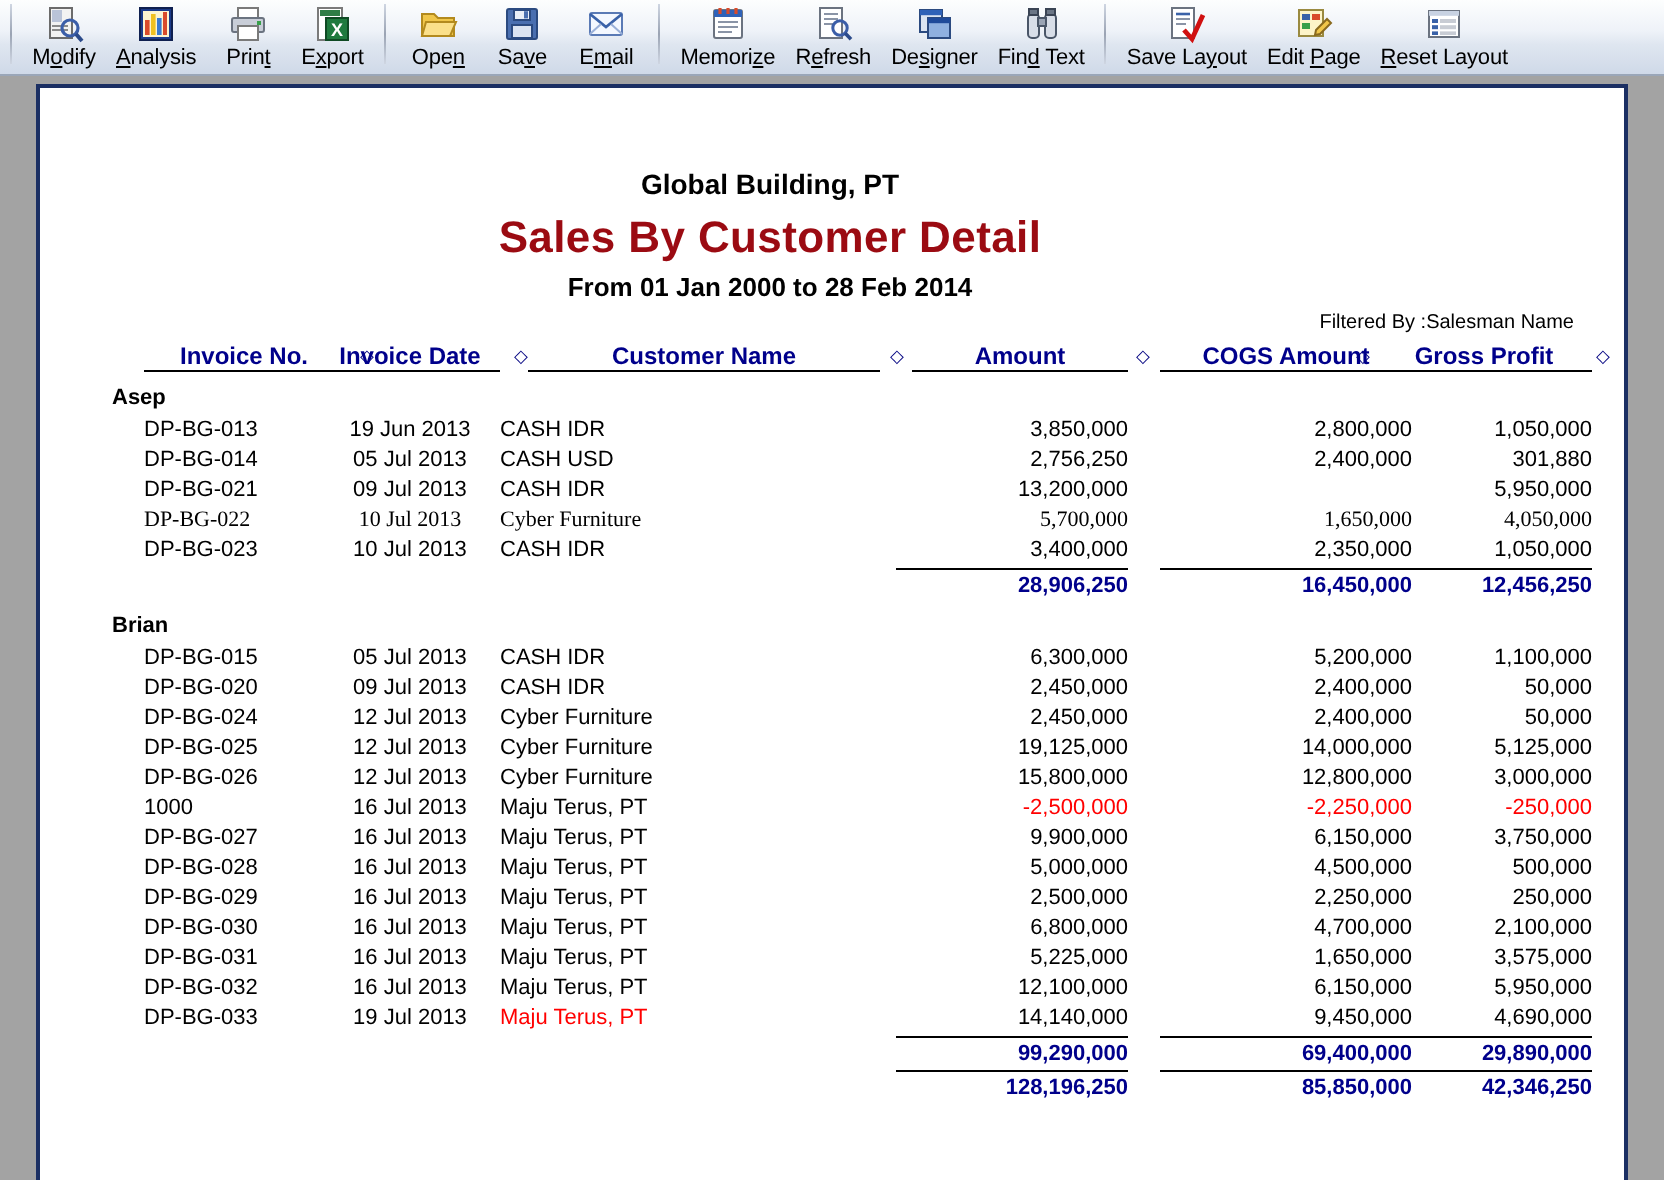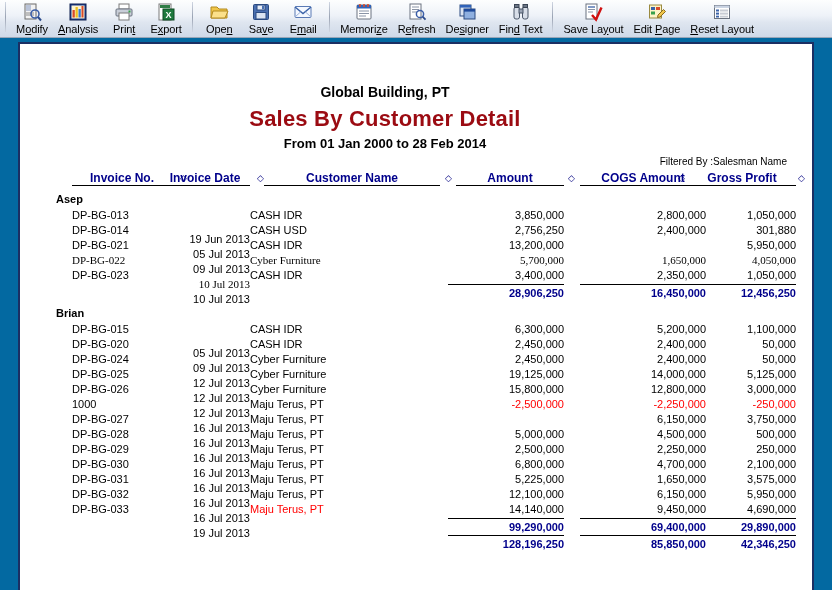--- a/index.html
+++ b/index.html
@@ -36,21 +36,21 @@
   .tb-lbl {
     font-size: 11px; color: #000; white-space: nowrap; line-height: 13px;
     letter-spacing: -0.1px;
   }
   .tb-lbl u { text-decoration: underline; }
 
   
   #workspace {
     position: absolute; left: 0; top: 38px;
     width: 832px; height: 552px;
-    background: #0369a1;
+    background: #a3a3a3;
   }
   #page {
     position: absolute; left: 18px; top: 4px;
     width: 796px; height: 548px;
     background: #ffffff;
     border: 2px solid #1b2f63;
     border-bottom: none;
     overflow: hidden;
   }
   #report { position: relative; width: 792px; height: 544px; }
@@ -100,21 +100,21 @@
     font-size: 11px; font-weight: bold; color: #000;
     white-space: nowrap;
   }
   .row { position: absolute; left: 0; width: 792px; height: 15px; }
   .cell {
     position: absolute; top: 0; height: 15px;
     font-size: 11px; color: #000;
     white-space: nowrap; line-height: 15px;
   }
   .c-inv  { left: 52px;  width: 100px; text-align: left; }
-  .c-date { left: 140px; width: 90px;  text-align: right; margin-top: 24px; }
+  .c-date { left: 140px; width: 90px;  text-align: center; }
   .c-cust { left: 230px; width: 190px; text-align: left; }
   .c-amt  { left: 410px; width: 134px; text-align: right; }
   .c-cogs { left: 552px; width: 134px; text-align: right; }
   .c-gp   { left: 676px; width: 100px; text-align: right; }
   .neg { color: #ff0000; }
 
   
   .tot-row { position: absolute; left: 0; width: 792px; height: 16px; }
   .tot {
     position: absolute; top: 0; height: 16px;
@@ -407,20 +407,21 @@
             <div class="cell c-date">16 Jul 2013</div>
             <div class="cell c-cust">Maju Terus, PT</div>
             <div class="cell c-amt neg">-2,500,000</div>
             <div class="cell c-cogs neg">-2,250,000</div>
             <div class="cell c-gp neg">-250,000</div>
           </div>
           <div class="row" style="top: 368px;">
             <div class="cell c-inv">DP-BG-027</div>
             <div class="cell c-date">16 Jul 2013</div>
             <div class="cell c-cust">Maju Terus, PT</div>
+            <div class="cell c-amt">9,900,000</div>
             <div class="cell c-cogs">6,150,000</div>
             <div class="cell c-gp">3,750,000</div>
           </div>
           <div class="row" style="top: 383px;">
             <div class="cell c-inv">DP-BG-028</div>
             <div class="cell c-date">16 Jul 2013</div>
             <div class="cell c-cust">Maju Terus, PT</div>
             <div class="cell c-amt">5,000,000</div>
             <div class="cell c-cogs">4,500,000</div>
             <div class="cell c-gp">500,000</div>

